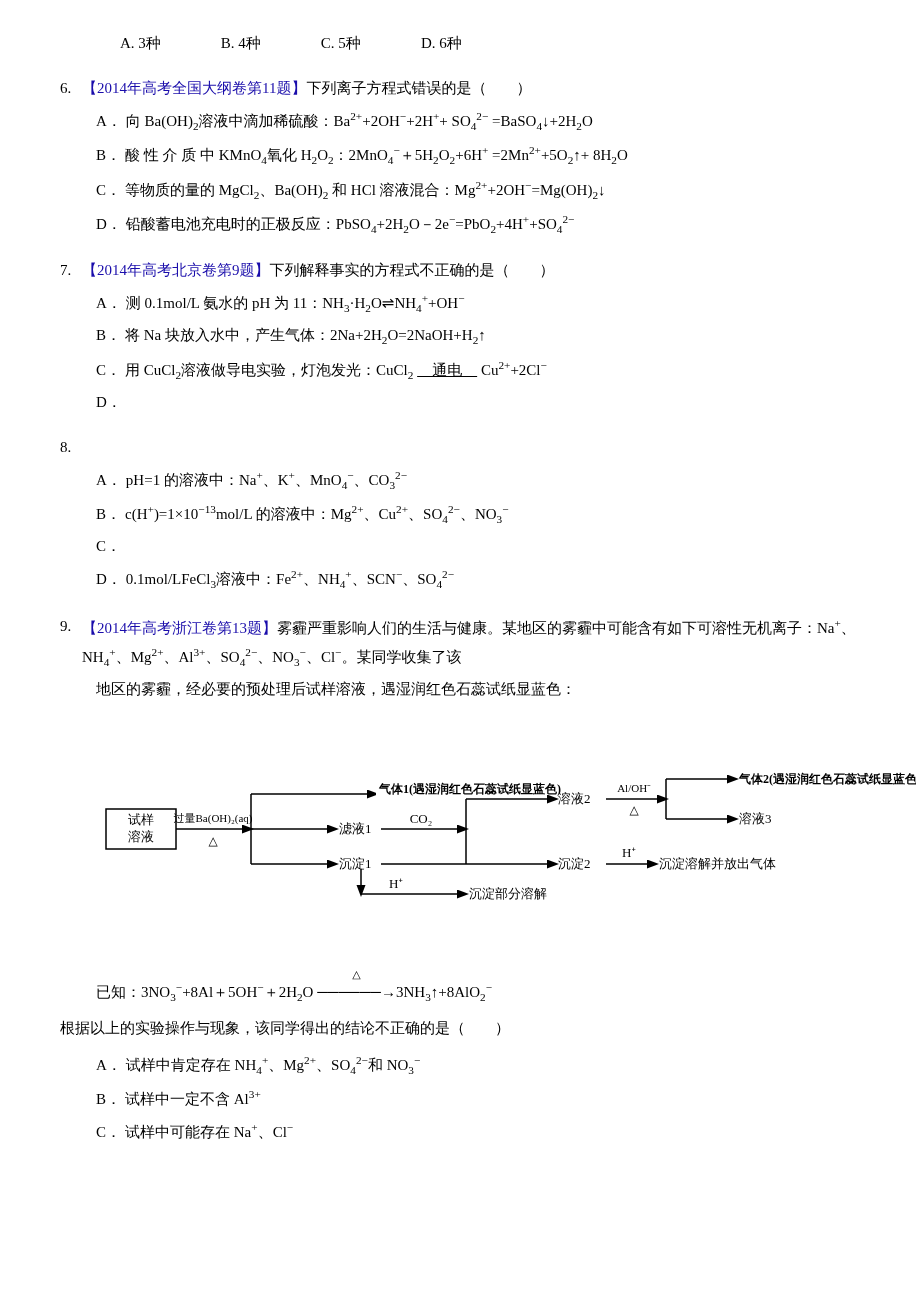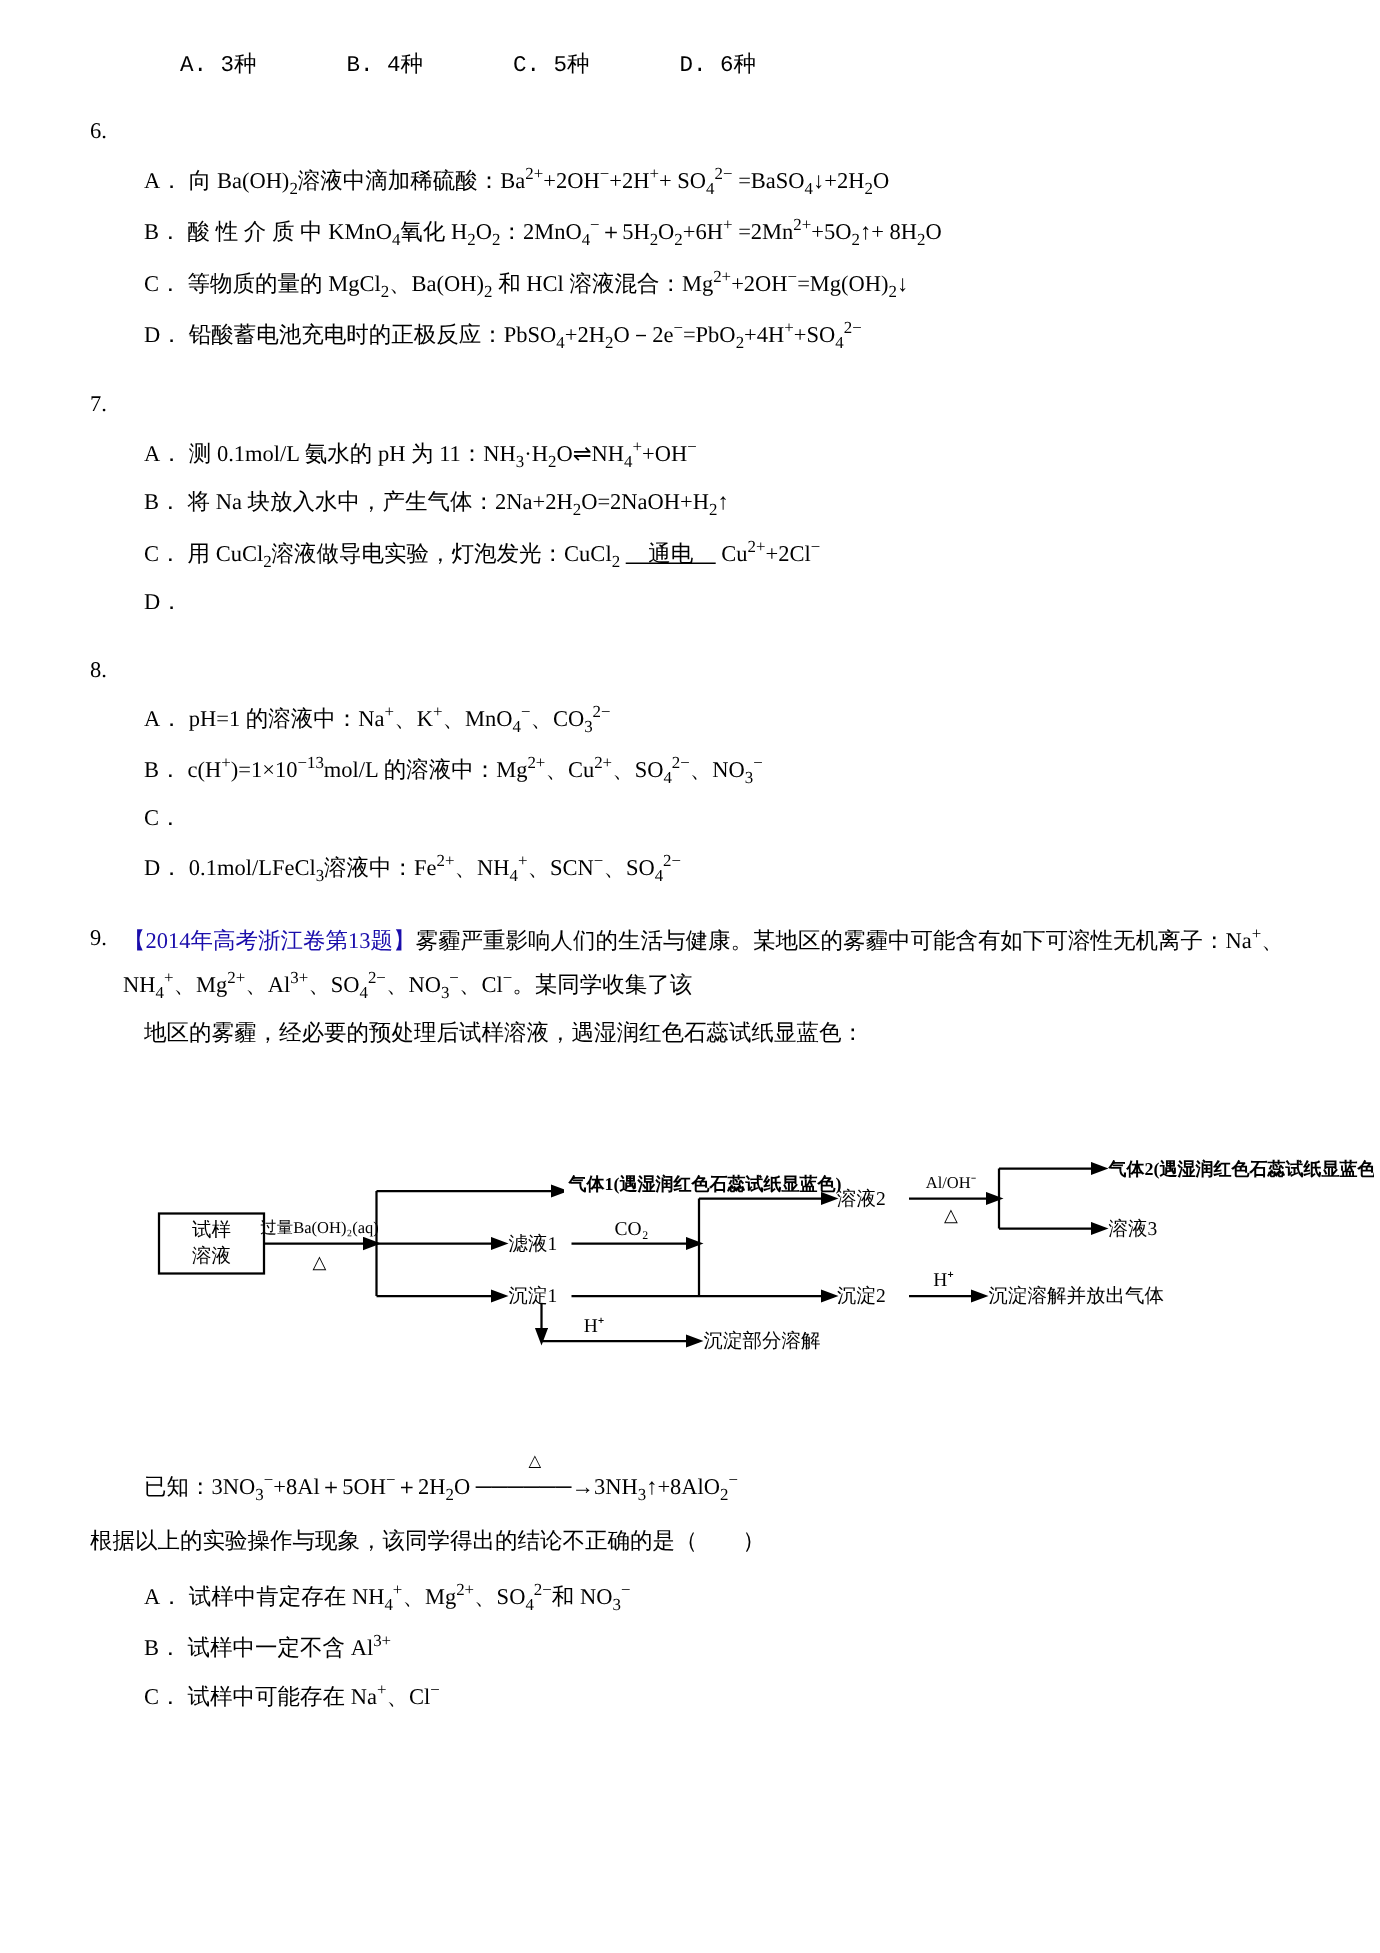--- a/index.html
+++ b/index.html
@@ -39,21 +39,20 @@
     }
     .option-letter {
       min-width: 22px;
       font-weight: normal;
     }
     .top-options {
       display: flex;
       gap: 60px;
       margin-bottom: 18px;
       margin-left: 60px;
-      font-family: Liberation Mono, monospace;
     }
     sup {
       font-size: 0.75em;
       vertical-align: super;
     }
     sub {
       font-size: 0.75em;
       vertical-align: sub;
     }
     .underline {
@@ -78,20 +77,23 @@
 <div class="top-options">
   <span>A. 3种</span>
   <span>B. 4种</span>
   <span>C. 5种</span>
   <span>D. 6种</span>
 </div>
 
 <div class="question-block">
   <div class="question-title">
     <span class="question-num">6.</span>
+    <span>
+      <a class="blue-link">【2014年高考全国大纲卷第11题】</a>下列离子方程式错误的是（　　）
+    </span>
   </div>
   <div class="options">
     <div class="option-row">
       <span class="option-letter">A．</span>
       <span>向 Ba(OH)<sub>2</sub>溶液中滴加稀硫酸：Ba<sup>2+</sup>+2OH<sup>−</sup>+2H<sup>+</sup>+ SO<sub>4</sub><sup>2−</sup> =BaSO<sub>4</sub>↓+2H<sub>2</sub>O</span>
     </div>
     <div class="option-row">
       <span class="option-letter">B．</span>
       <span>酸 性 介 质 中 KMnO<sub>4</sub>氧化 H<sub>2</sub>O<sub>2</sub>：2MnO<sub>4</sub><sup>−</sup>＋5H<sub>2</sub>O<sub>2</sub>+6H<sup>+</sup> =2Mn<sup>2+</sup>+5O<sub>2</sub>↑+ 8H<sub>2</sub>O</span>
     </div>
@@ -102,20 +104,23 @@
     <div class="option-row">
       <span class="option-letter">D．</span>
       <span>铅酸蓄电池充电时的正极反应：PbSO<sub>4</sub>+2H<sub>2</sub>O－2e<sup>−</sup>=PbO<sub>2</sub>+4H<sup>+</sup>+SO<sub>4</sub><sup>2−</sup></span>
     </div>
   </div>
 </div>
 
 <div class="question-block">
   <div class="question-title">
     <span class="question-num">7.</span>
+    <span>
+      <a class="blue-link">【2014年高考北京卷第9题】</a>下列解释事实的方程式不正确的是（　　）
+    </span>
   </div>
   <div class="options">
     <div class="option-row">
       <span class="option-letter">A．</span>
       <span>测 0.1mol/L 氨水的 pH 为 11：NH<sub>3</sub>·H<sub>2</sub>O⇌NH<sub>4</sub><sup>+</sup>+OH<sup>−</sup></span>
     </div>
     <div class="option-row">
       <span class="option-letter">B．</span>
       <span>将 Na 块放入水中，产生气体：2Na+2H<sub>2</sub>O=2NaOH+H<sub>2</sub>↑</span>
     </div>

